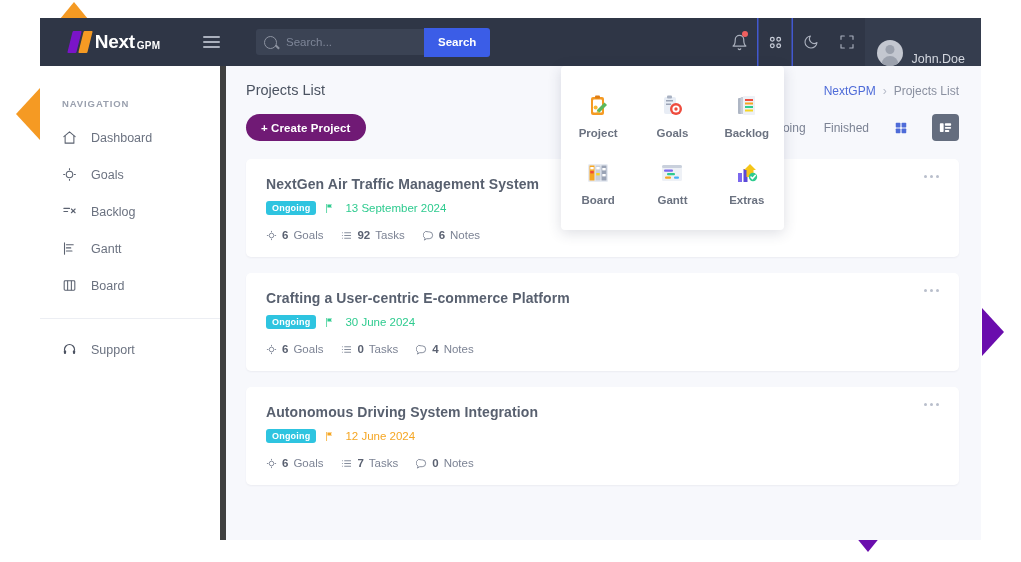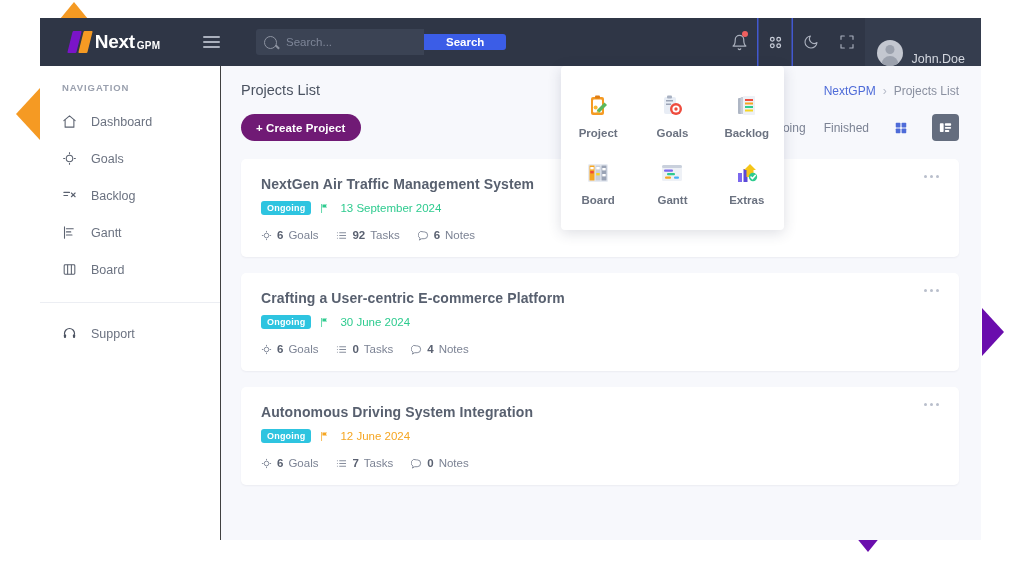--- a/index.html
+++ b/index.html
@@ -33,36 +33,36 @@
 
   .hamburger{width:30px;display:flex;flex-direction:column;gap:3px;justify-content:center;align-items:center;cursor:pointer;margin-left:6px;}
   .hamburger i{display:block;width:17px;height:2px;background:#aab0bd;border-radius:1px;}
 
   .searchwrap{margin-left:30px;display:flex;align-items:center;height:26px;}
   .searchbox{display:flex;align-items:center;background:#3b4354;border-radius:3px 0 0 3px;height:26px;width:152px;padding:0 8px;gap:7px;}
   .searchbox .mag{width:11px;height:11px;border:1.6px solid #8d93a1;border-radius:50%;position:relative;flex:none;}
   .searchbox .mag:after{content:"";position:absolute;width:5px;height:1.6px;background:#8d93a1;transform:rotate(45deg);right:-4px;bottom:0px;}
   .searchbox input{background:transparent;border:0;outline:0;color:#c9ced8;font-size:11.5px;font-family:inherit;width:120px;}
   .searchbox input::placeholder{color:#7e8698;}
-  .searchbtn{background:#3b5de7;color:#fff;font-size:11.5px;font-weight:bold;height:16px;border:0;border-radius:0 3px 3px 0;padding:0 22px;cursor:pointer;font-family:inherit;}
+  .searchbtn{background:#3b5de7;color:#fff;font-size:11.5px;font-weight:bold;height:29px;border:0;border-radius:0 3px 3px 0;padding:0 14px;cursor:pointer;font-family:inherit;}
 
   .hdr-right{margin-left:auto;display:flex;align-items:center;height:48px;}
   .hicon{width:36px;height:48px;display:flex;align-items:center;justify-content:center;cursor:pointer;position:relative;}
   .hicon svg{display:block;}
   .dot{position:absolute;top:13px;right:9px;width:6px;height:6px;background:#ef5f5f;border-radius:50%;}
   .hicon.active{box-shadow:inset 1.5px 0 0 #4258d0, inset -1.5px 0 0 #4258d0;}
   .user{display:flex;align-items:flex-end;gap:8px;height:48px;padding:0 16px 0 12px;background:#353d4e;cursor:pointer;}
   .avatar{width:26px;height:26px;border-radius:50%;background:#c3c7d0;position:relative;overflow:hidden;flex:none;}
   .avatar:before{content:"";position:absolute;left:50%;top:5px;transform:translateX(-50%);width:9px;height:9px;border-radius:50%;background:#9ba1ad;}
   .avatar:after{content:"";position:absolute;left:50%;top:16px;transform:translateX(-50%);width:17px;height:12px;border-radius:9px 9px 0 0;background:#9ba1ad;}
   .uname{color:#d4d8e0;font-size:12.5px;}
 
   
   .bodyrow{display:flex;height:474px;}
-  .sidebar{width:180px;background:#fff;border-right:1px solid #404040;padding-top:16px;}
+  .sidebar{width:180px;background:#fff;border-right:6px solid #404040;padding-top:32px;}
   .nav-title{color:#9aa0ae;font-size:9.5px;font-weight:bold;letter-spacing:.9px;padding:0 0 10px 22px;}
   .nav-item{display:flex;align-items:center;gap:14px;height:37px;padding-left:22px;color:#6b7280;font-size:12.5px;cursor:pointer;}
   .nav-ic{width:15px;height:15px;display:flex;align-items:center;justify-content:center;color:#5b6270;flex:none;}
   .nav-sep{height:1px;background:#eceef3;margin:14px 0 12px 0;}
 
   .main{flex:1;padding:16px 22px 0 20px;position:relative;overflow:hidden;}
   .main-top{display:flex;align-items:flex-start;}
   .page-title{font-size:14.5px;color:#4b5361;font-weight:normal;}
   .crumbs{margin-left:auto;font-size:12px;color:#8a90a0;display:flex;align-items:center;gap:7px;padding-top:2px;}
   .crumbs .lnk{color:#4e6bd8;cursor:pointer;}

